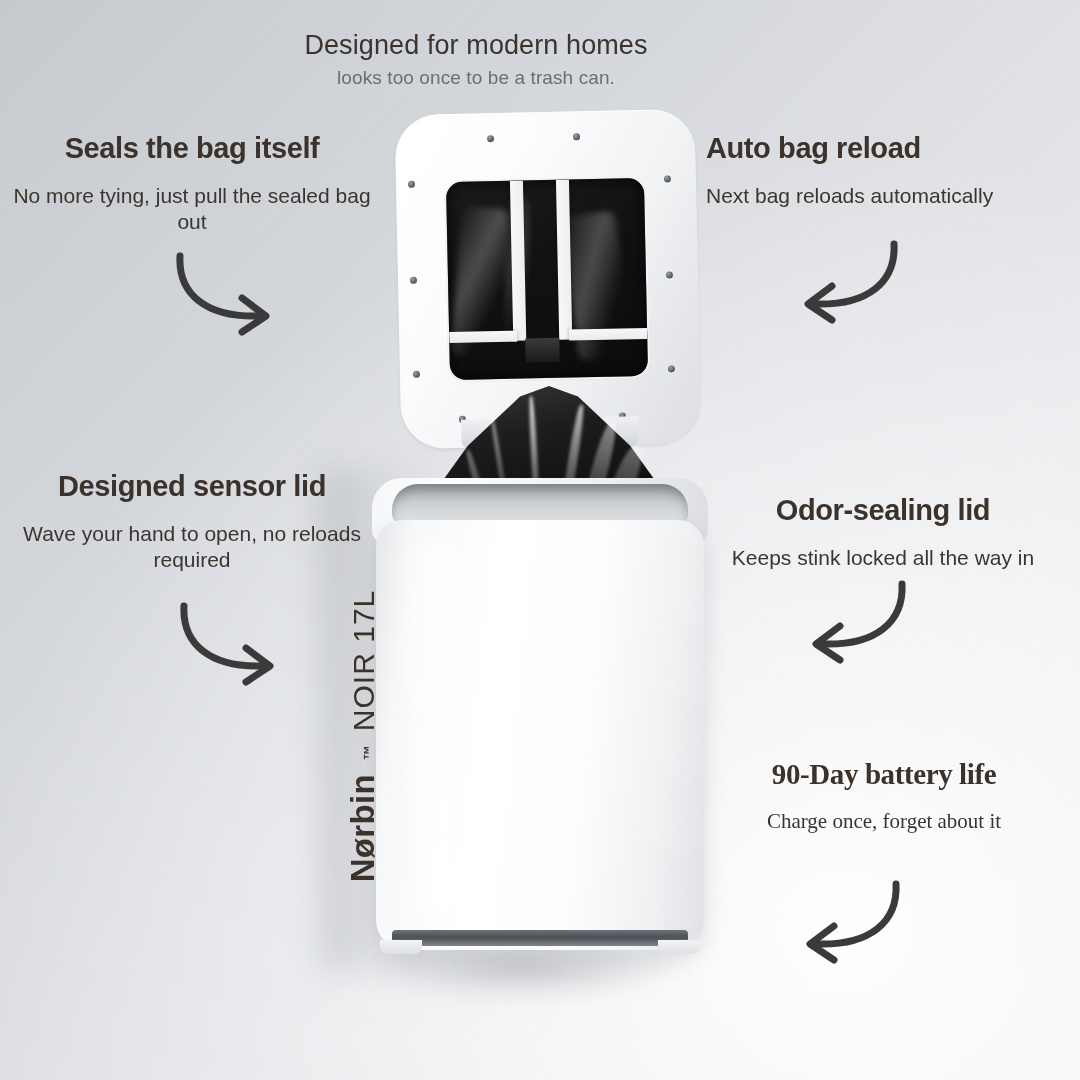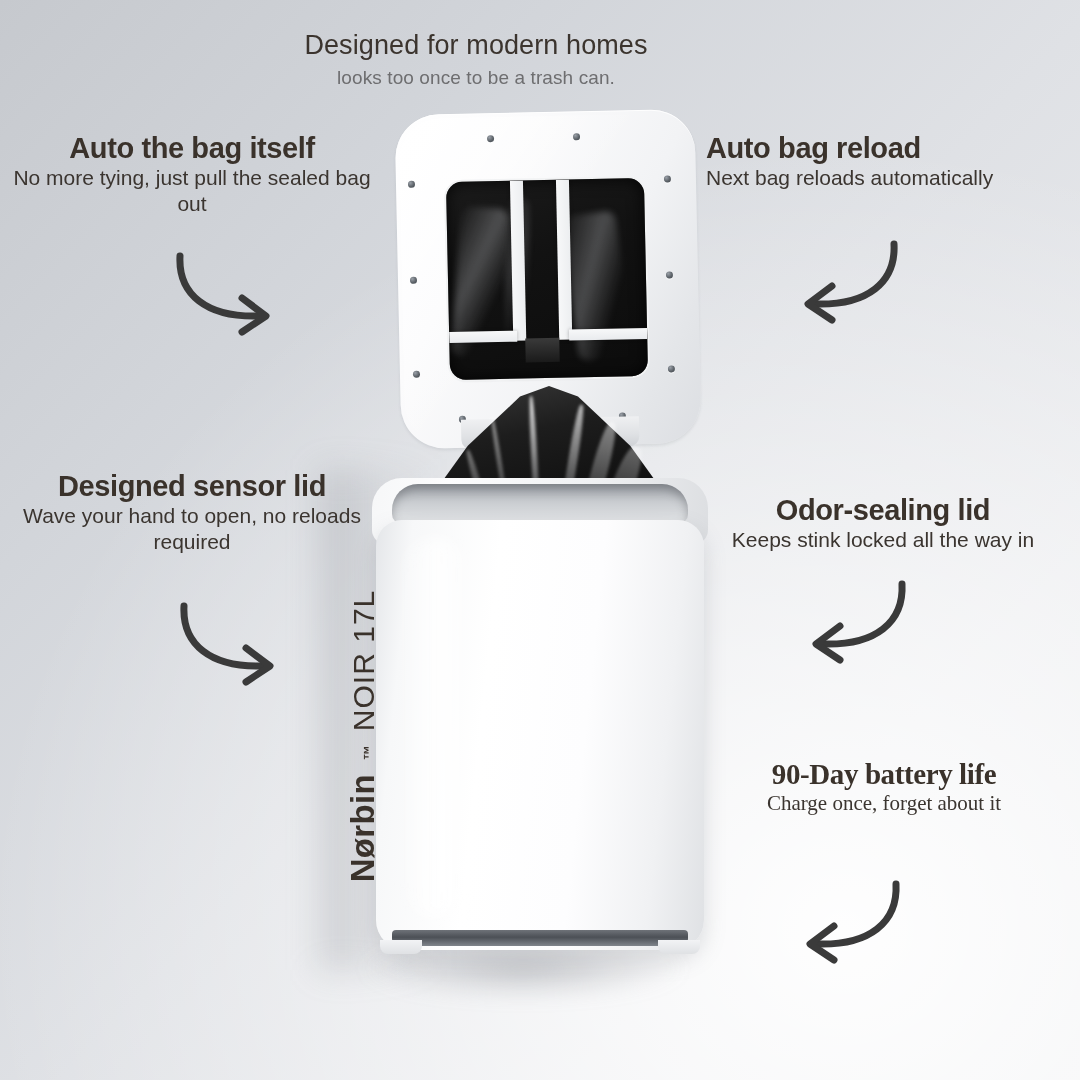--- a/index.html
+++ b/index.html
@@ -24,21 +24,21 @@
   }
 
   
   .feature { position:absolute; }
   .feature-title {
     font-size:29px; font-weight:bold; color:#3a322b;
     line-height:1.12; letter-spacing:-0.4px;
   }
   .feature-desc {
     font-size:21px; font-weight:400; color:#3b3530;
-    line-height:1.22; margin-top:1px; letter-spacing:0px;
+    line-height:1.22; margin-top:19px; letter-spacing:0px;
   }
   .f-seals   { left:8px;  top:132px; width:368px; text-align:center; }
   .f-touch   { left:8px;  top:470px; width:368px; text-align:center; }
   .f-auto    { left:706px; top:132px; width:340px; text-align:left; }
   .f-odor    { left:718px; top:494px; width:330px; text-align:center; }
   .f-batt    { left:708px; top:758px; width:352px; text-align:center;font-family:Liberation Serif, serif; }
 
   
   .arrow { position:absolute; }
   .a-seals { left:168px; top:250px; }
@@ -269,21 +269,21 @@
     <div class="brand">
       <div class="brand-inner">
         <span class="brand-name">Nørbin</span>
           <span class="brand-tm">™</span>
         <span class="brand-model">NOIR 17L</span>
       </div>
     </div>
   </div>
 
   <div class="feature f-seals">
-    <div class="feature-title">Auto the bag itself</div>
+    <div class="feature-title">Seals the bag itself</div>
     <div class="feature-desc">No more tying, just pull the sealed bag out</div>
   </div>
 
   <div class="feature f-auto">
     <div class="feature-title">Auto bag reload</div>
     <div class="feature-desc">Next bag reloads automatically</div>
   </div>
 
   <div class="feature f-touch">
     <div class="feature-title">Designed sensor lid</div>

